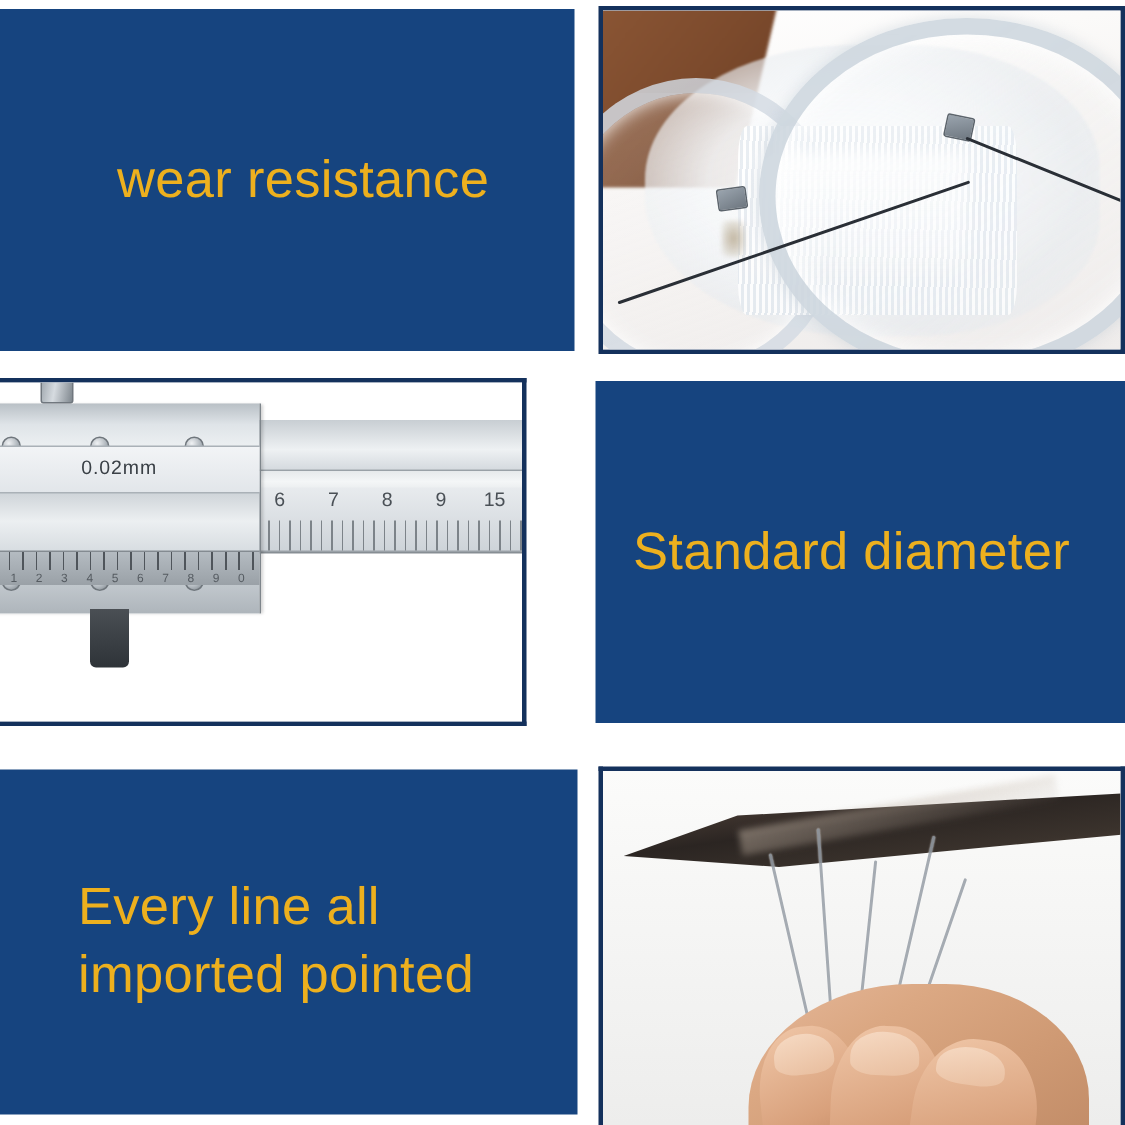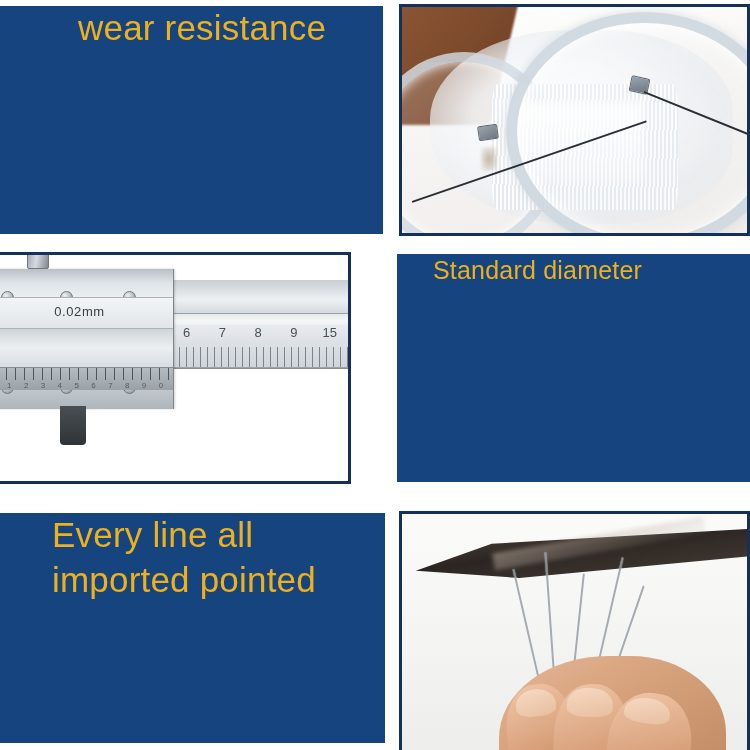--- a/index.html
+++ b/index.html
@@ -23,32 +23,32 @@
   .panel {
     position: absolute;
     box-sizing: border-box;
     overflow: hidden;
   }
 
   
   .text-panel {
     background: #16447F;
     display: flex;
-    align-items: flex-start;
+    align-items: center;
   }
   .caption {
     color: #EDB01E;
     font-family: "Liberation Sans", sans-serif;
     font-weight: 400;
     line-height: 1.28;
     letter-spacing: 0.2px;
     white-space: pre-line;
   }
   .caption-1 { font-size: 35px; padding-left: 78px; }
-  .caption-2 { font-size: 25px; padding-left: 36px; }
+  .caption-2 { font-size: 35px; padding-left: 25px; }
   .caption-3 { font-size: 35px; padding-left: 52px; }
 
   
   .photo-panel {
     background: #ffffff;
     border: 3px solid #14315c;
   }
   .photo {
     position: absolute;
     inset: 0;

